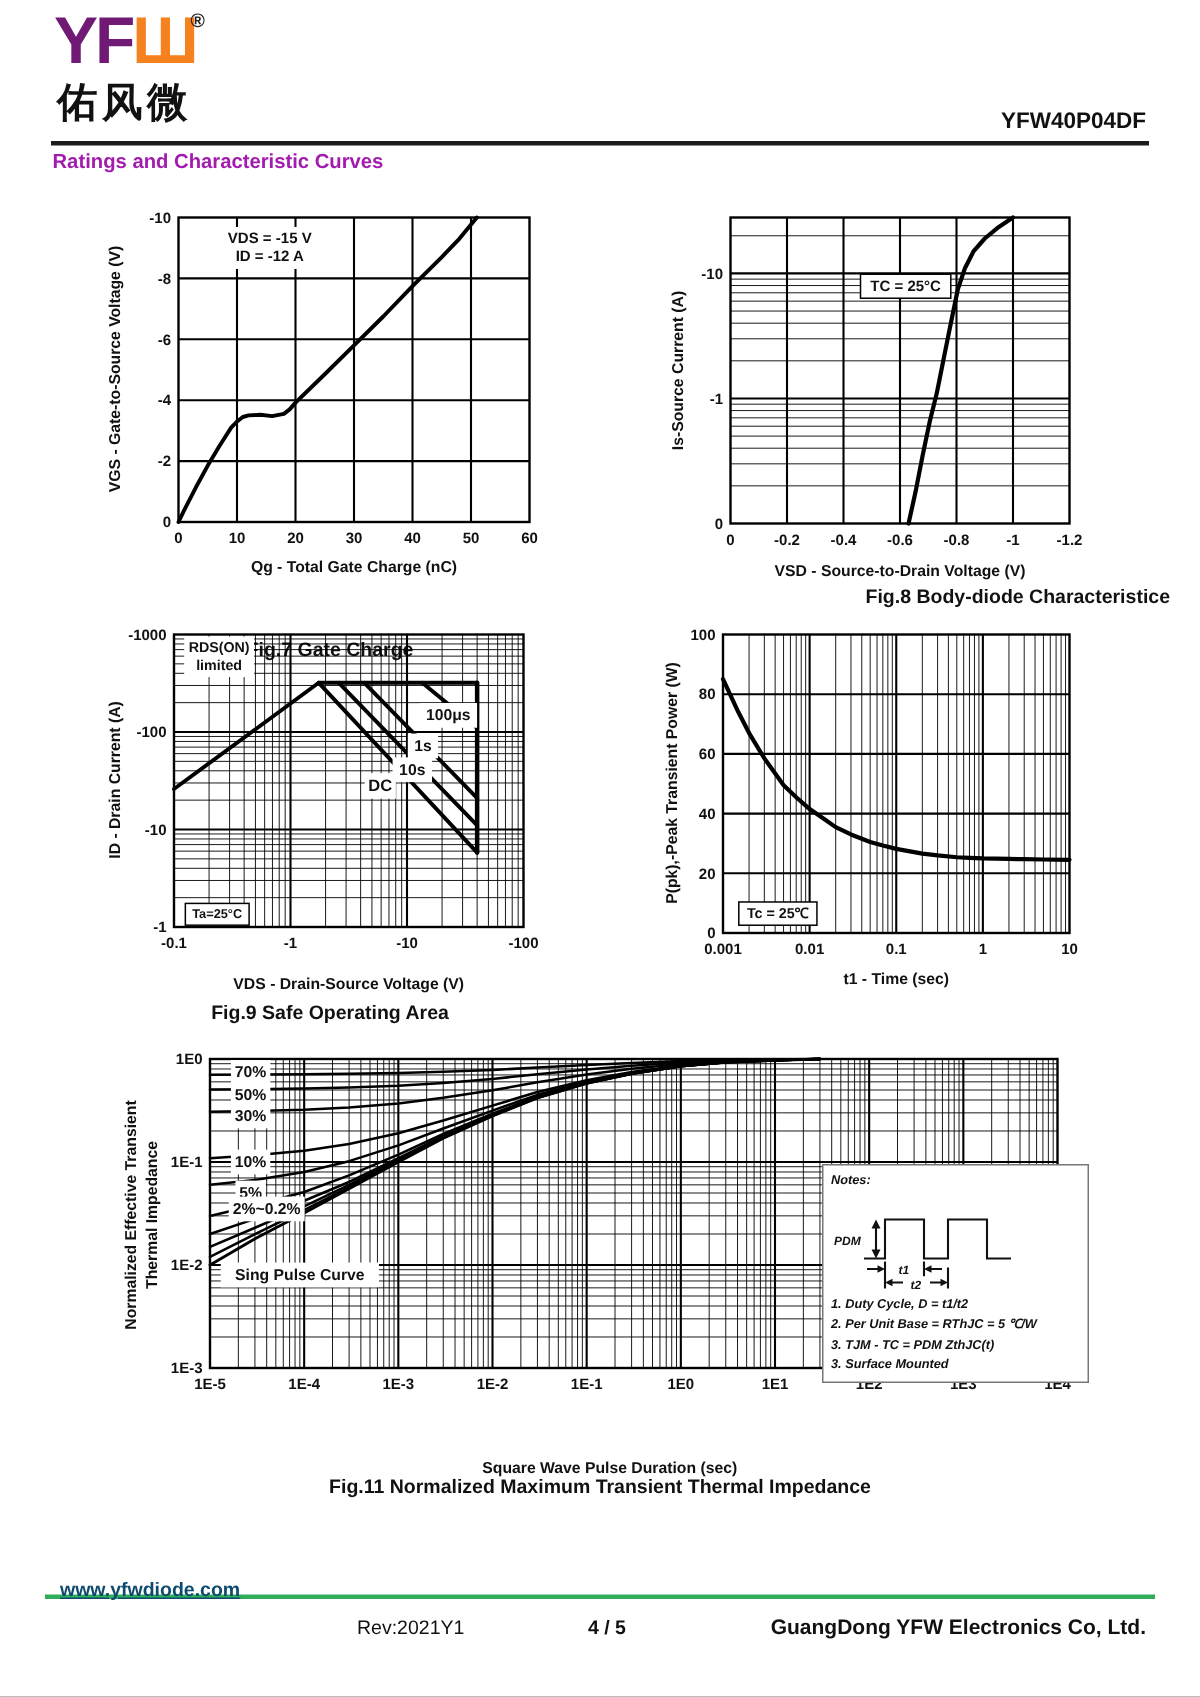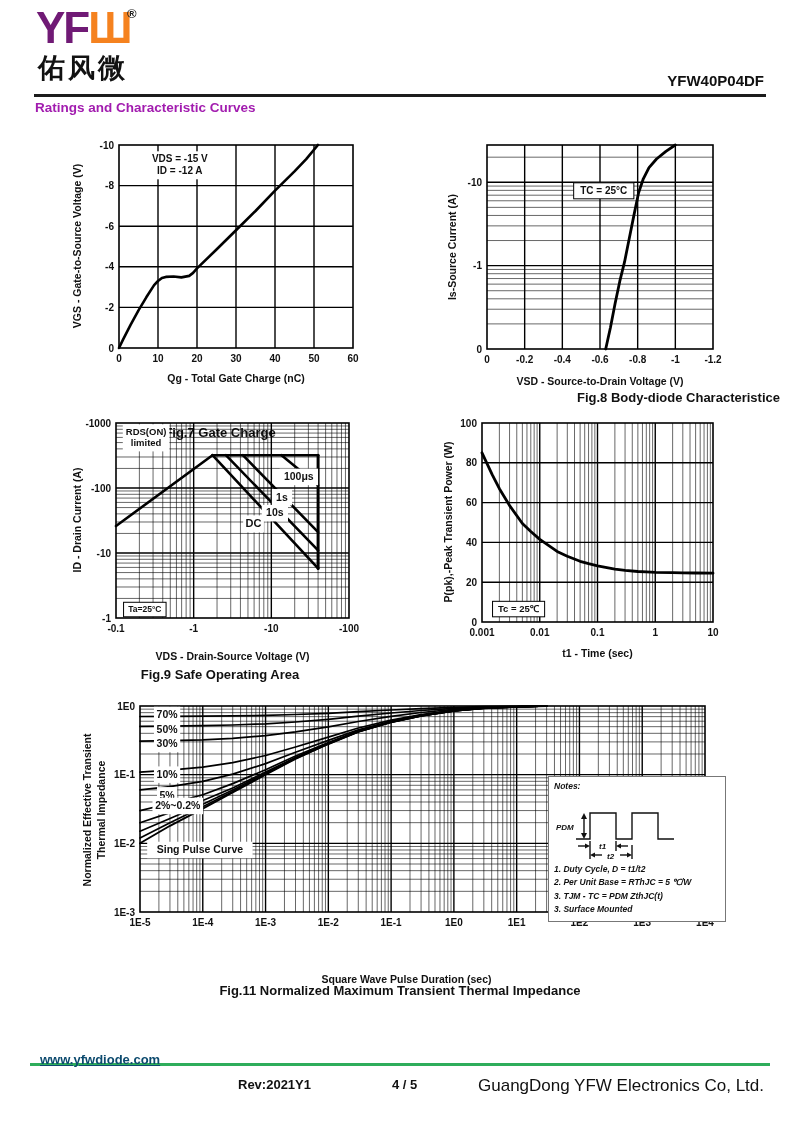--- a/index.html
+++ b/index.html
@@ -25,23 +25,23 @@
   svg text.tick{font-family:"Liberation Sans",sans-serif;font-size:10px;font-weight:700;fill:#111;}
   svg text.ann{font-family:"Liberation Sans",sans-serif;font-weight:700;fill:#111;}
   
   .notes{position:absolute;left:508px;top:86px;width:166px;background:#fff;border:1px solid #777;
          padding:3px 5px 4px 5px;font-size:8.5px;font-weight:700;line-height:1.6;font-style:italic;}
   .notes .wv-svg{display:block;margin:1px 0 2px 0;}
   .notes svg text.wv{font-family:"Liberation Sans",sans-serif;font-size:8px;font-weight:700;fill:#111;}
   
   .footer-rule{position:absolute;left:30px;top:1063px;width:740px;height:3px;background:#2ead5b}
   .site{position:absolute;left:40px;top:1052px;font-size:13px;font-weight:700;color:#0c4a6e;text-decoration:underline;cursor:pointer}
-  .rev{position:absolute;left:238px;top:1077px;font-size:13px;font-weight:700}
+  .rev{position:absolute;left:238px;top:1077px;font-size:13px;font-weight:400}
   .page-no{position:absolute;left:392px;top:1077px;font-size:13px;font-weight:700}
-  .company{position:absolute;right:36px;top:1076px;font-size:17px;font-weight:400}
+  .company{position:absolute;right:36px;top:1076px;font-size:14px;font-weight:700}
 </style>
 </head>
 <body>
 
 <div id="page">
 
   <div class="logo-text"><span class="g">YF</span><span class="o">Ш</span></div>
   <div class="reg">®</div>
   <div class="logo-cn">佑风微</div>
   <div class="part-number">YFW40P04DF</div>

